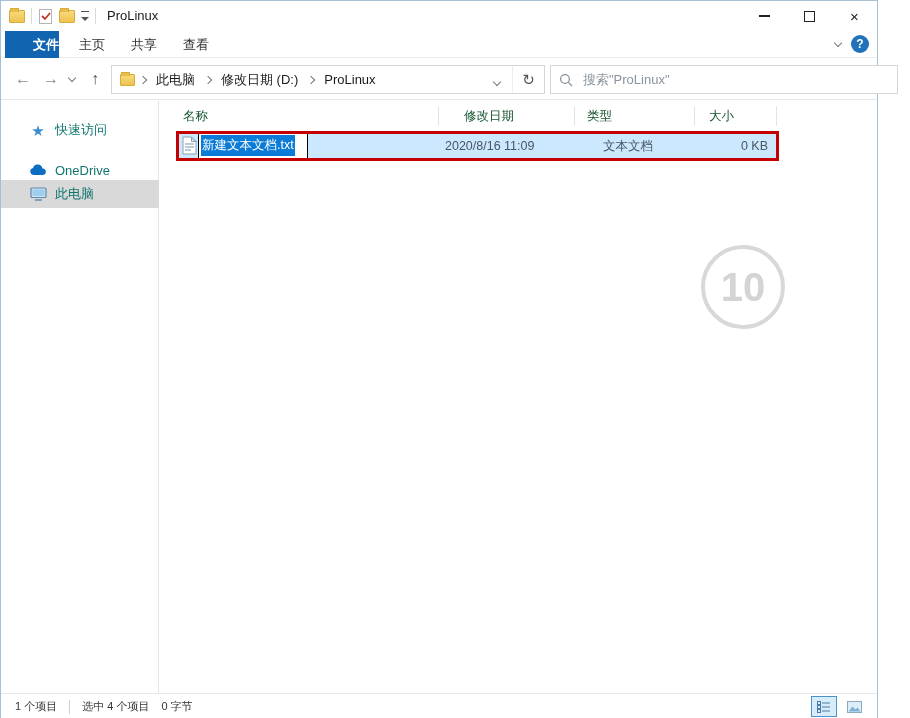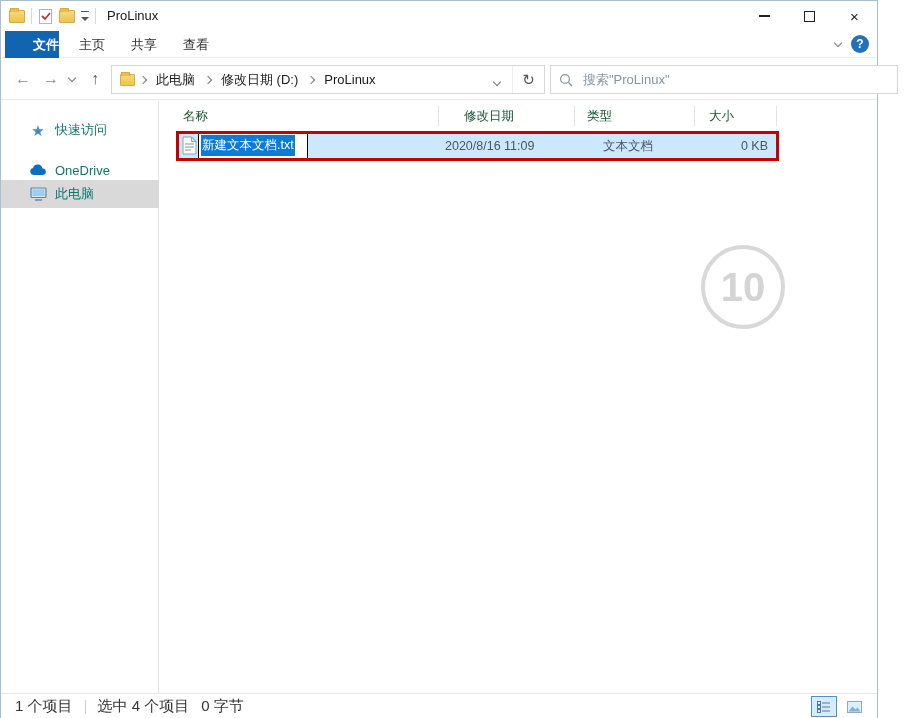--- a/index.html
+++ b/index.html
@@ -87,21 +87,21 @@
     border:3px solid #c40000; pointer-events:none; }
 
   .wm-circle { position:absolute; left:700px; top:144px; width:84px; height:84px; border-radius:50%;
     border:4px solid #d8d8d8; display:flex; align-items:center; justify-content:center;
     font-size:40px; font-weight:bold; color:#d4d4d4; }
   .wm-credit { position:absolute; right:26px; top:560px; font-size:30px; color:#c6c6c6;
     text-shadow:1px 1px 0 #fff; letter-spacing:1px; }
 
   
   .statusbar { position:absolute; left:0; top:692px; width:100%; height:26px; background:#fff;
-    border-top:1px solid #e8e8e8; font-size:15px; color:#333; }
+    border-top:1px solid #e8e8e8; font-size:11px; color:#333; }
   .sb-left { position:absolute; left:14px; top:0; height:25px; display:flex; align-items:center; gap:12px; }
   .sb-div { width:1px; height:14px; background:#d0d0d0; }
   .sb-views { position:absolute; right:10px; top:2px; display:flex; gap:4px; }
   .view-btn { width:26px; height:21px; display:flex; align-items:center; justify-content:center; }
   .view-btn.active { background:#d6ecf8; border:1px solid #4a93c8; }
 </style>
 </head>
 <body>
 
 <div class="window">

